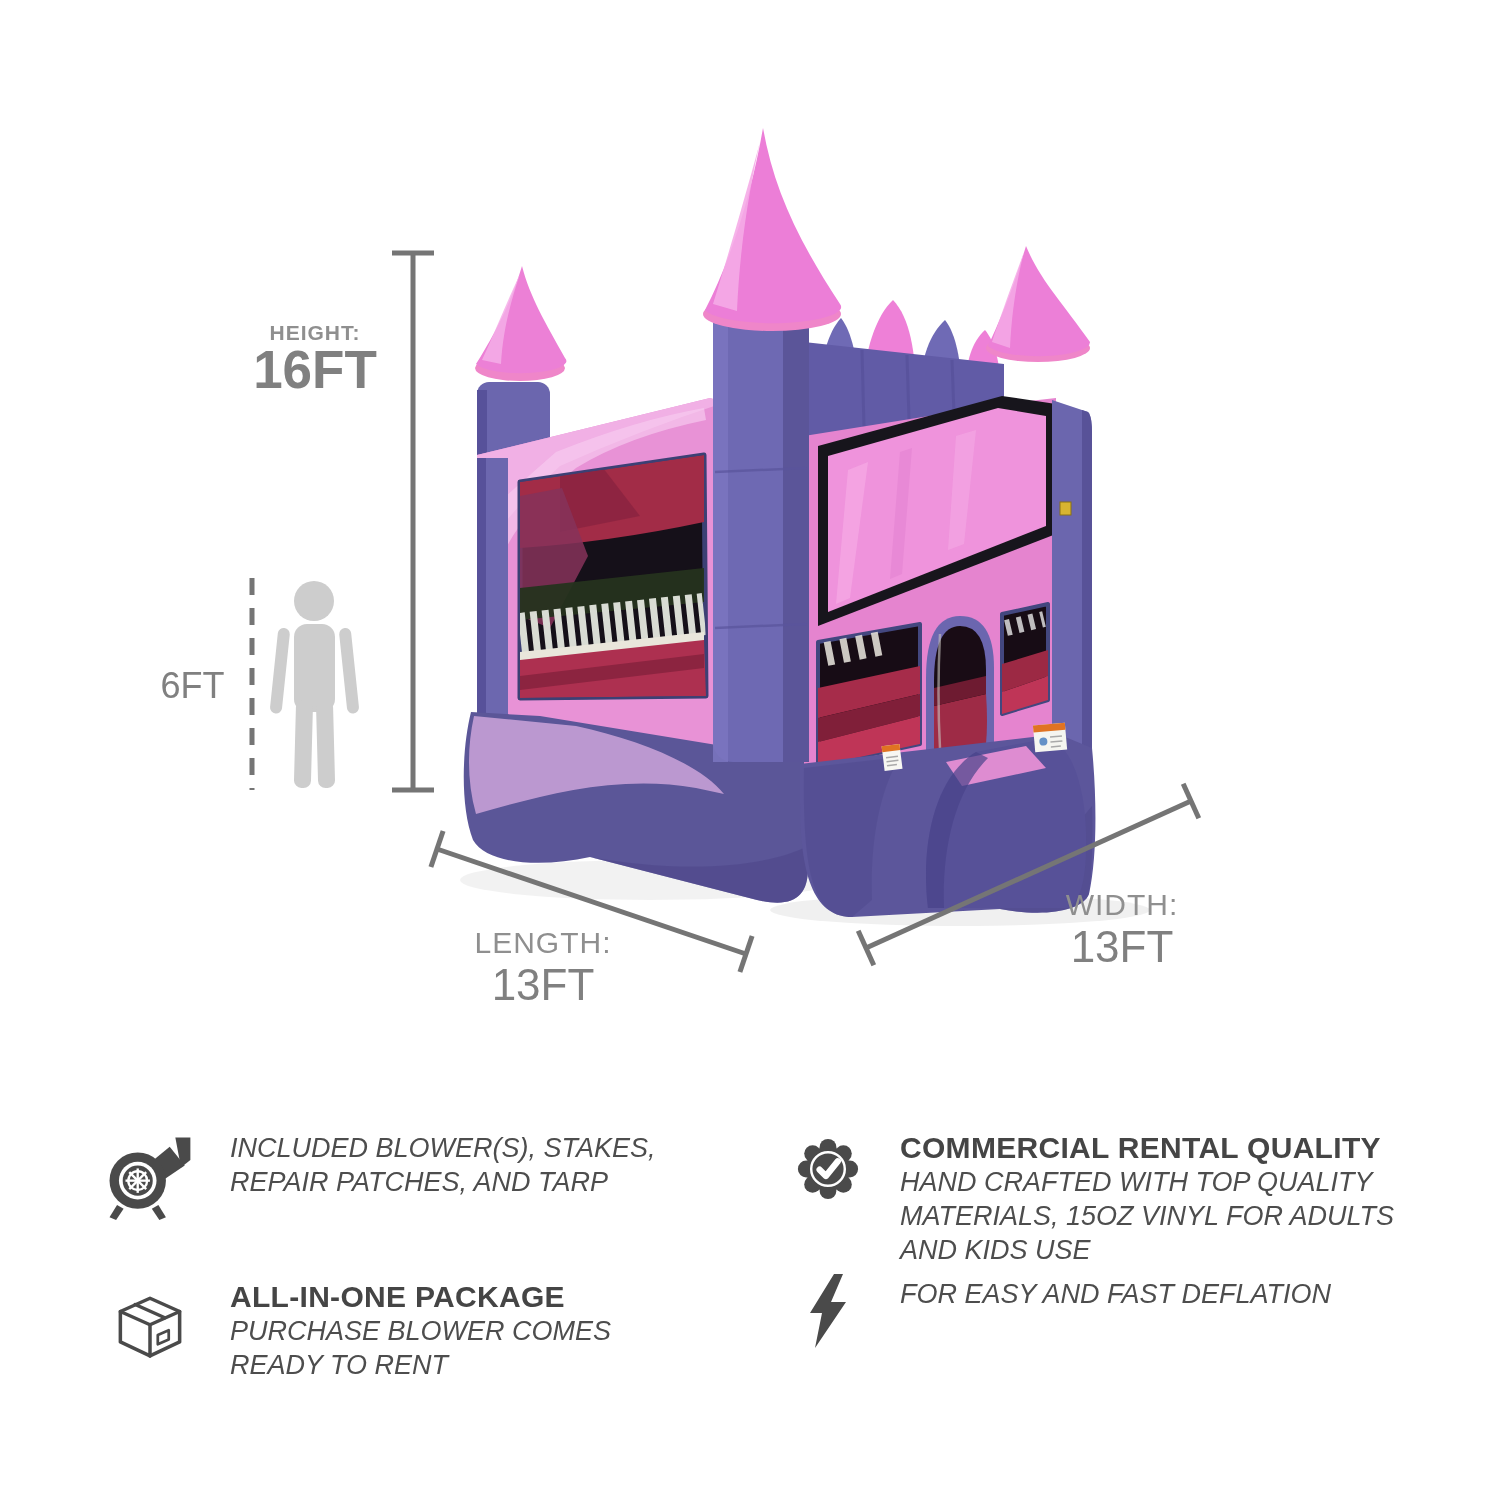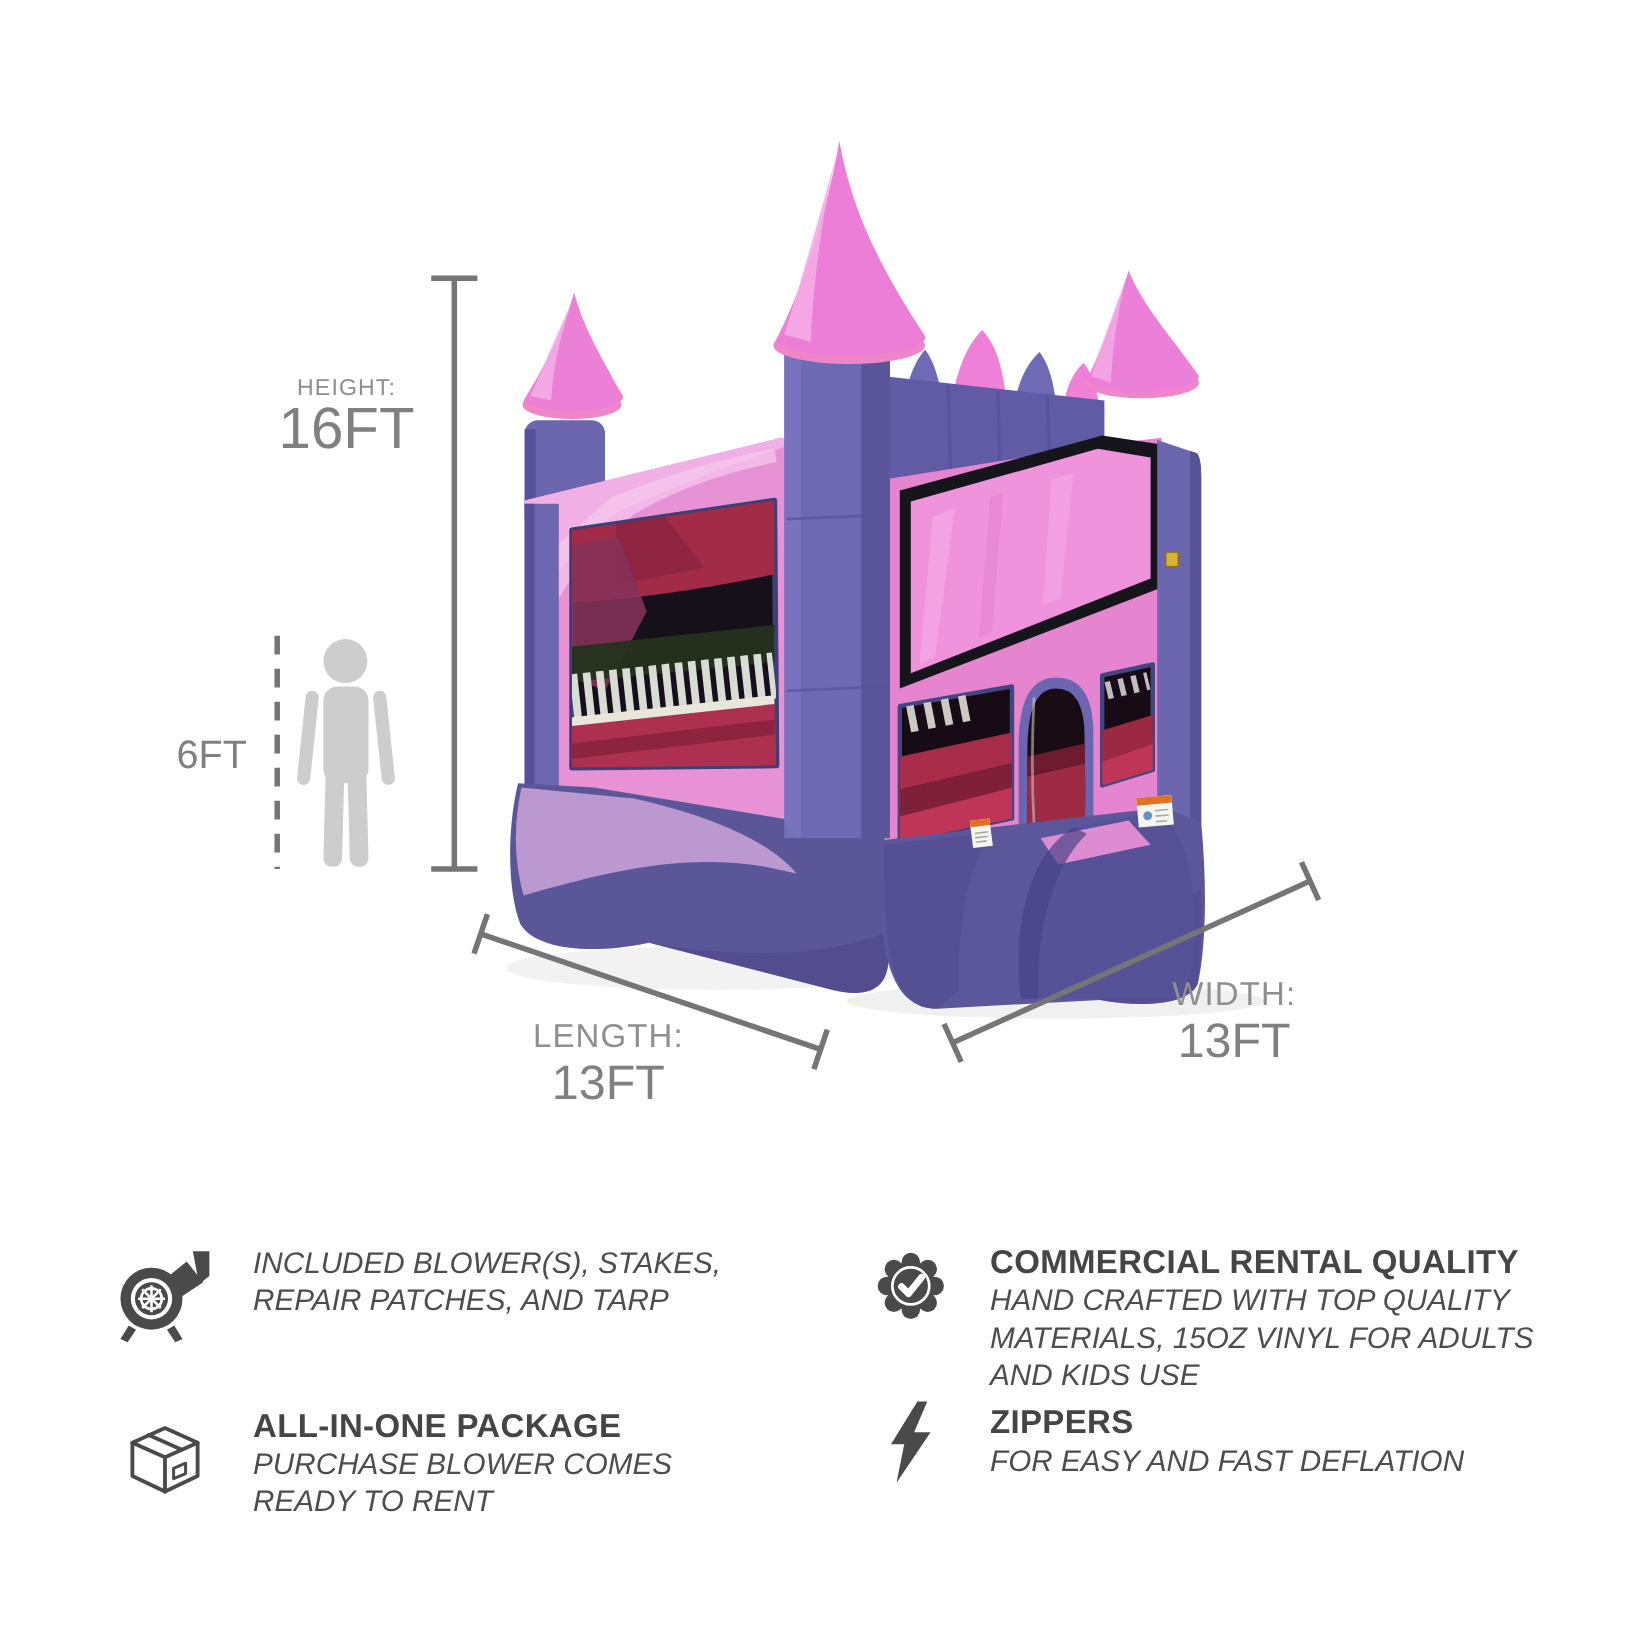--- a/index.html
+++ b/index.html
@@ -6,24 +6,24 @@
   .canvas{position:relative;width:1500px;height:1500px;background:#ffffff;overflow:hidden;
           font-family:"Liberation Sans",sans-serif;}
   .abs{position:absolute;}
   svg.scene{position:absolute;left:0;top:0;width:1500px;height:1500px;}
   
   .dim{position:absolute;text-align:center;}
   .dim-label{font-size:21px;line-height:26px;letter-spacing:1px;color:var(--dimension_label_gray,#8f8f8f);}
   .dim-label.big{font-size:30px;line-height:34px;letter-spacing:1px;}
   .dim-value{font-size:53px;line-height:48px;color:var(--dimension_value_gray,#808080);}
   .dim-value.big{font-size:44px;line-height:50px;}
-  #dim-height{left:195px;top:340px;width:240px;}
+  #dim-height{left:195px;top:320px;width:240px;font-weight:bold;}
   #dim-person{left:140px;top:666px;width:105px;text-align:center;font-size:36px;line-height:40px;
               color:var(--dimension_value_gray,#808080);}
-  #dim-length{left:403px;top:926px;width:300px;}
+  #dim-length{left:393px;top:926px;width:300px;}
   #dim-width{left:972px;top:888px;width:300px;}
   
   .feature-icon{position:absolute;color:var(--icon_gray,#4a4a4a);}
   .feature-text{position:absolute;width:540px;}
   .feature-title{font-size:30px;font-weight:bold;line-height:34px;letter-spacing:.3px;
                  color:var(--feature_title_color,#454545);}
   .feature-desc{font-size:27px;line-height:34px;color:var(--feature_desc_color,#4d4d4d);
                 white-space:pre-line;font-style:italic;}
 </style>
 </head>
@@ -278,17 +278,16 @@
   <div class="feature-text" style="left:230px;top:1280px">
     <div class="feature-title">ALL-IN-ONE PACKAGE</div>
     <div class="feature-desc">PURCHASE BLOWER COMES
 READY TO RENT</div>
   </div>
 
   <svg class="feature-icon" style="left:807px;top:1273px" width="42" height="76" viewBox="0 0 42 76">
     <path d="M27 1 L3 40 L15 40 L8 75 L39 29 L24 29 L36 1 Z" fill="currentColor"></path>
   </svg>
   <div class="feature-text" style="left:900px;top:1277px">
-    <div class="feature-title">ZIPPERS</div>
     <div class="feature-desc">FOR EASY AND FAST DEFLATION</div>
   </div>
 
 </div>
 
 </body></html>

